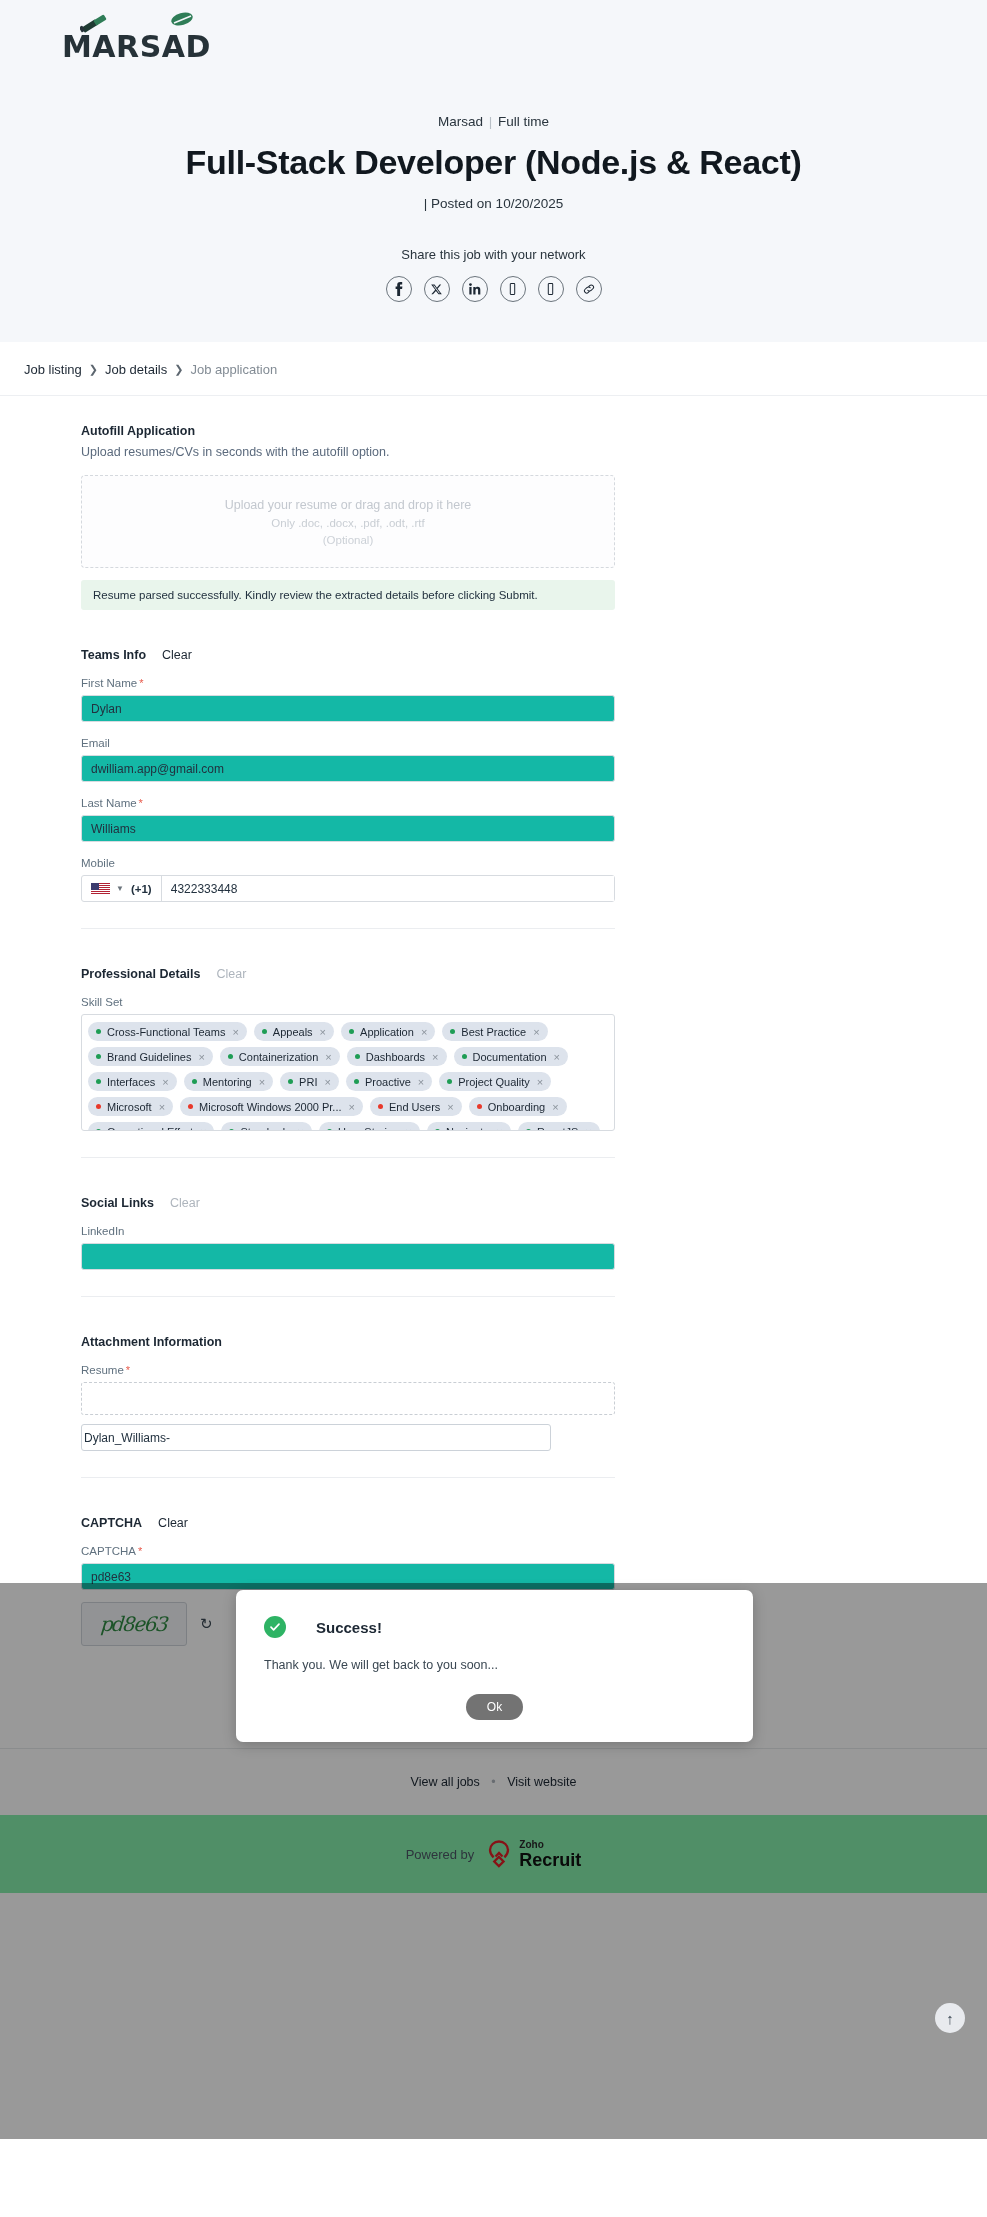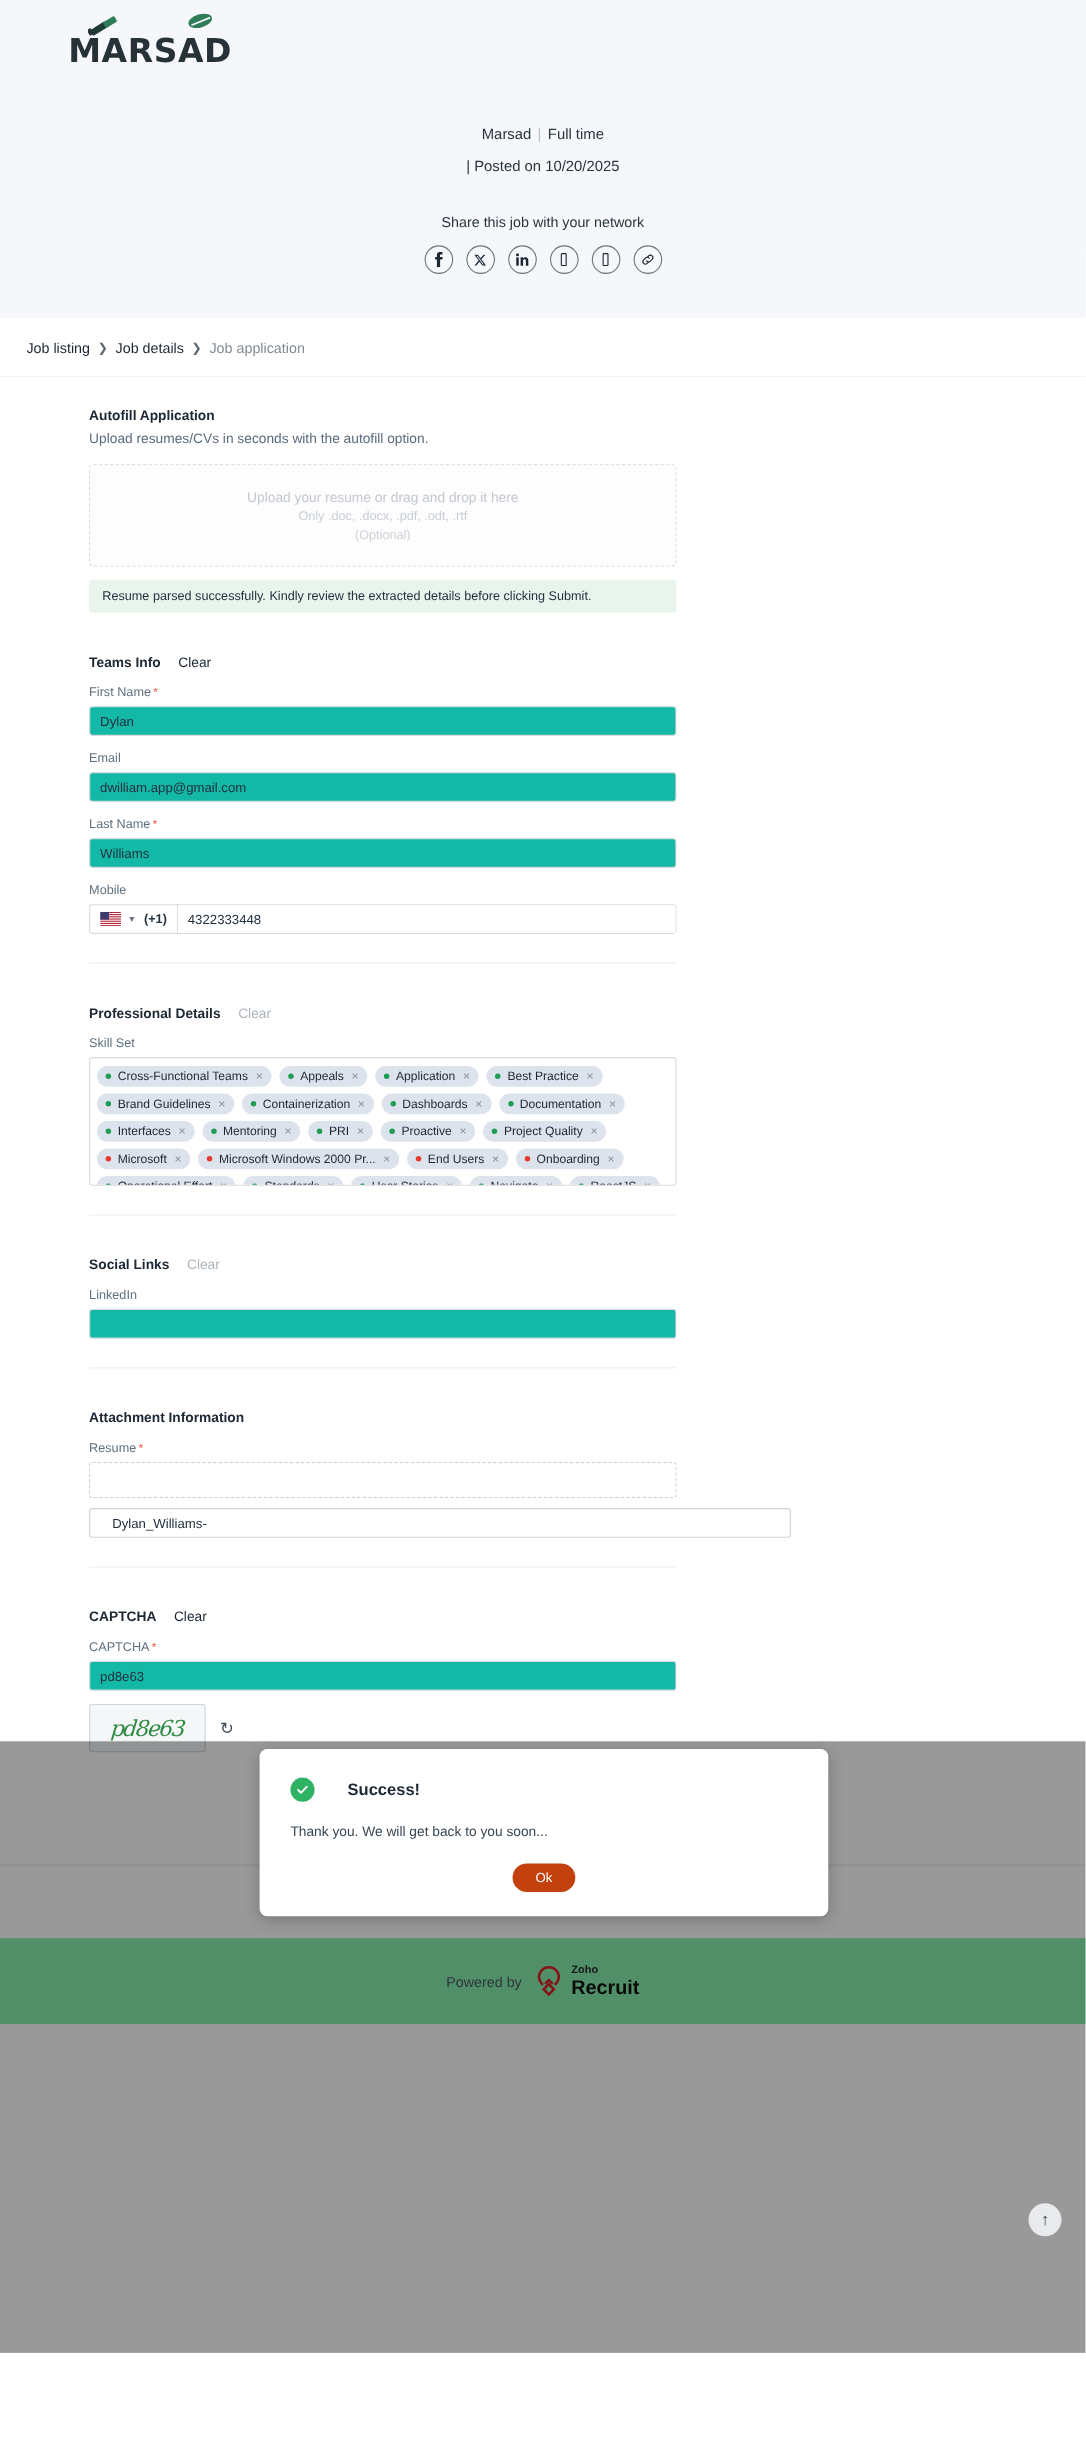--- a/index.html
+++ b/index.html
@@ -161,21 +161,21 @@
   }
   .modal-head { display: flex; align-items: center; gap: 30px; }
   .check-circle {
     width: 22px; height: 22px; border-radius: 50%; background: #2eb364;
     display: flex; align-items: center; justify-content: center;
   }
   .modal-title { font-size: 15px; font-weight: 700; color: #1c2733; }
   .modal-body { font-size: 12.5px; color: #3a4752; margin-top: 20px; }
   .modal-foot { display: flex; justify-content: center; margin-top: 22px; }
   .ok-btn {
-    background: #c2410c; color: #fff; border: 0; border-radius: 14px;
+    background: #737373; color: #fff; border: 0; border-radius: 14px;
     height: 26px; padding: 0 21px; font-size: 12px; cursor: pointer;
     font-family: "Liberation Sans", sans-serif;
   }
 
   
   .captcha-img-box {
     width: 106px; height: 44px; border: 1px solid #cfd4da; border-radius: 3px;
     background: #f4f6f8; display: flex; align-items: center; justify-content: center;
     margin-top: 12px;
   }
@@ -185,22 +185,22 @@
   }
   .captcha-row { display: flex; align-items: center; gap: 13px; }
   .refresh { font-size: 15px; color: #3d4a56; cursor: pointer; margin-top: 12px; }
 
   
   .attach-drop {
     width: 534px; height: 33px; border: 1px dashed #c9ced4; border-radius: 3px;
     margin-top: 6px;
   }
   .file-chip {
-    width: 638px; height: 27px; border: 1px solid #ccd2d9; border-radius: 3px;
-    margin-top: 9px; display: flex; align-items: center; padding: 0 20px;
+    width: 470px; height: 27px; border: 1px solid #ccd2d9; border-radius: 3px;
+    margin-top: 9px; display: flex; align-items: center; padding: 0 2px;
     font-size: 12px; color: #22313f;
   }
 
   
   .actions {
     display: flex; justify-content: center; gap: 11px; margin-top: 42px;
   }
   .btn-cancel {
     border: 1px solid #b7bec6; background: transparent; border-radius: 14px;
     height: 26px; padding: 0 18px; font-size: 12px; color: #1c2733;
@@ -255,20 +255,21 @@
       <span class="logo-text">MARSAD</span>
     </div>
   </div>
 
   <div class="hero-meta">
     <span>Marsad</span>
     <span class="sep">|</span>
     <span>Full time</span>
   </div>
 
+  <h1 class="hero-title">Full-Stack Developer (Node.js &amp; React)</h1>
 
   <div class="hero-posted">| Posted on 10/20/2025</div>
 
   <div class="share-label">Share this job with your network</div>
 
   <div class="share-row">
     <div class="share-btn">
       <svg width="9" height="14" viewBox="0 0 9 14">
           <path d="M6 4.6V3.3c0-.6.1-.9 1-.9h1.2V0H6.3C4 0 3.2 1.1 3.2 3v1.6H1.6V7h1.6v7h2.9V7h2l.3-2.4H6z" fill="#1c2733"></path>
         </svg>

